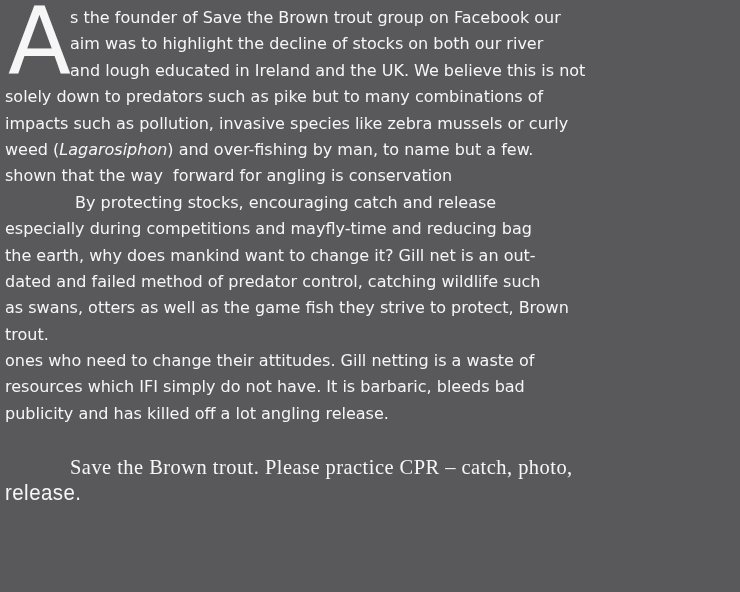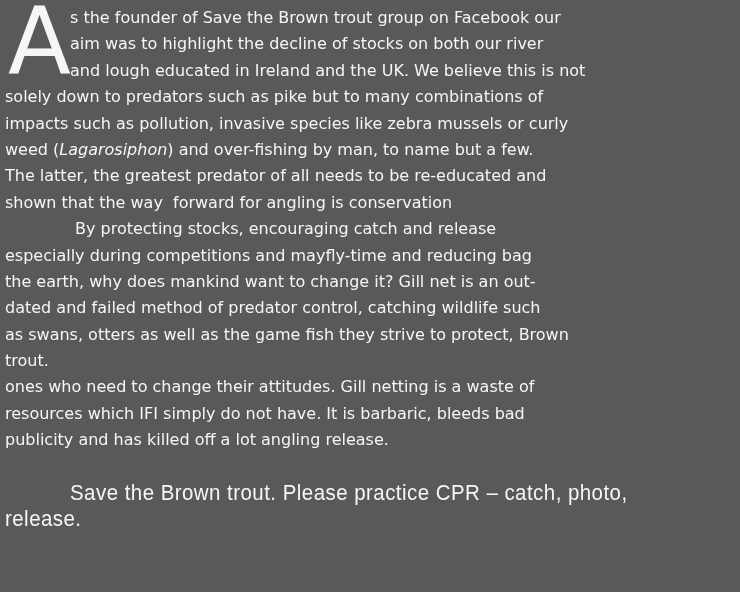--- a/index.html
+++ b/index.html
@@ -31,42 +31,41 @@
     line-height: 92px;
     font-weight: 400;
     overflow: visible;
   }
   .it { font-style: italic; margin-top: 23px; }
   .p4 { margin-top: 26.4px; }
   .p4 .line {
     font-family: "Liberation Sans", sans-serif;
     font-size: 22px;
   }
-  .p4 .indent { padding-left: 65px; }
+  .p4 .indent { padding-left: 65px; font-family: Liberation Serif, serif; }
   .p4 .line > span {
     display: inline-block;
     transform: scaleX(0.93);
     transform-origin: 0 50%;
     letter-spacing: 0.5px;
   }
 </style>
 </head>
 <body style="background: rgb(89, 89, 91); color: rgb(246, 246, 246);">
 
 <div class="content">
 
   <div class="p p1">
     <span class="dropcap">A</span>
     <div class="line">s the founder of Save the Brown trout group on Facebook our</div>
     <div class="line">aim was to highlight the decline of stocks on both our river</div>
     <div class="line">and lough educated in Ireland and the UK. We believe this is not</div>
     <div class="line">solely down to predators such as pike but to many combinations of</div>
     <div class="line">impacts such as pollution, invasive species like zebra mussels or curly</div>
     <div class="line"><span>weed (</span><span class="it">Lagarosiphon</span><span>) and over-fishing by man, to name but a few.</span></div>
-    <div class="line">The latter, the greatest predator of all needs to be re-educated and</div>
     <div class="line">shown that the way  forward for angling is conservation</div>
   </div>
 
   <div class="p p2">
     <div class="line indent">By protecting stocks, encouraging catch and release</div>
     <div class="line">especially during competitions and mayfly-time and reducing bag</div>
     <div class="line">the earth, why does mankind want to change it? Gill net is an out-</div>
     <div class="line">dated and failed method of predator control, catching wildlife such</div>
     <div class="line">as swans, otters as well as the game fish they strive to protect, Brown</div>
     <div class="line">trout.</div>

